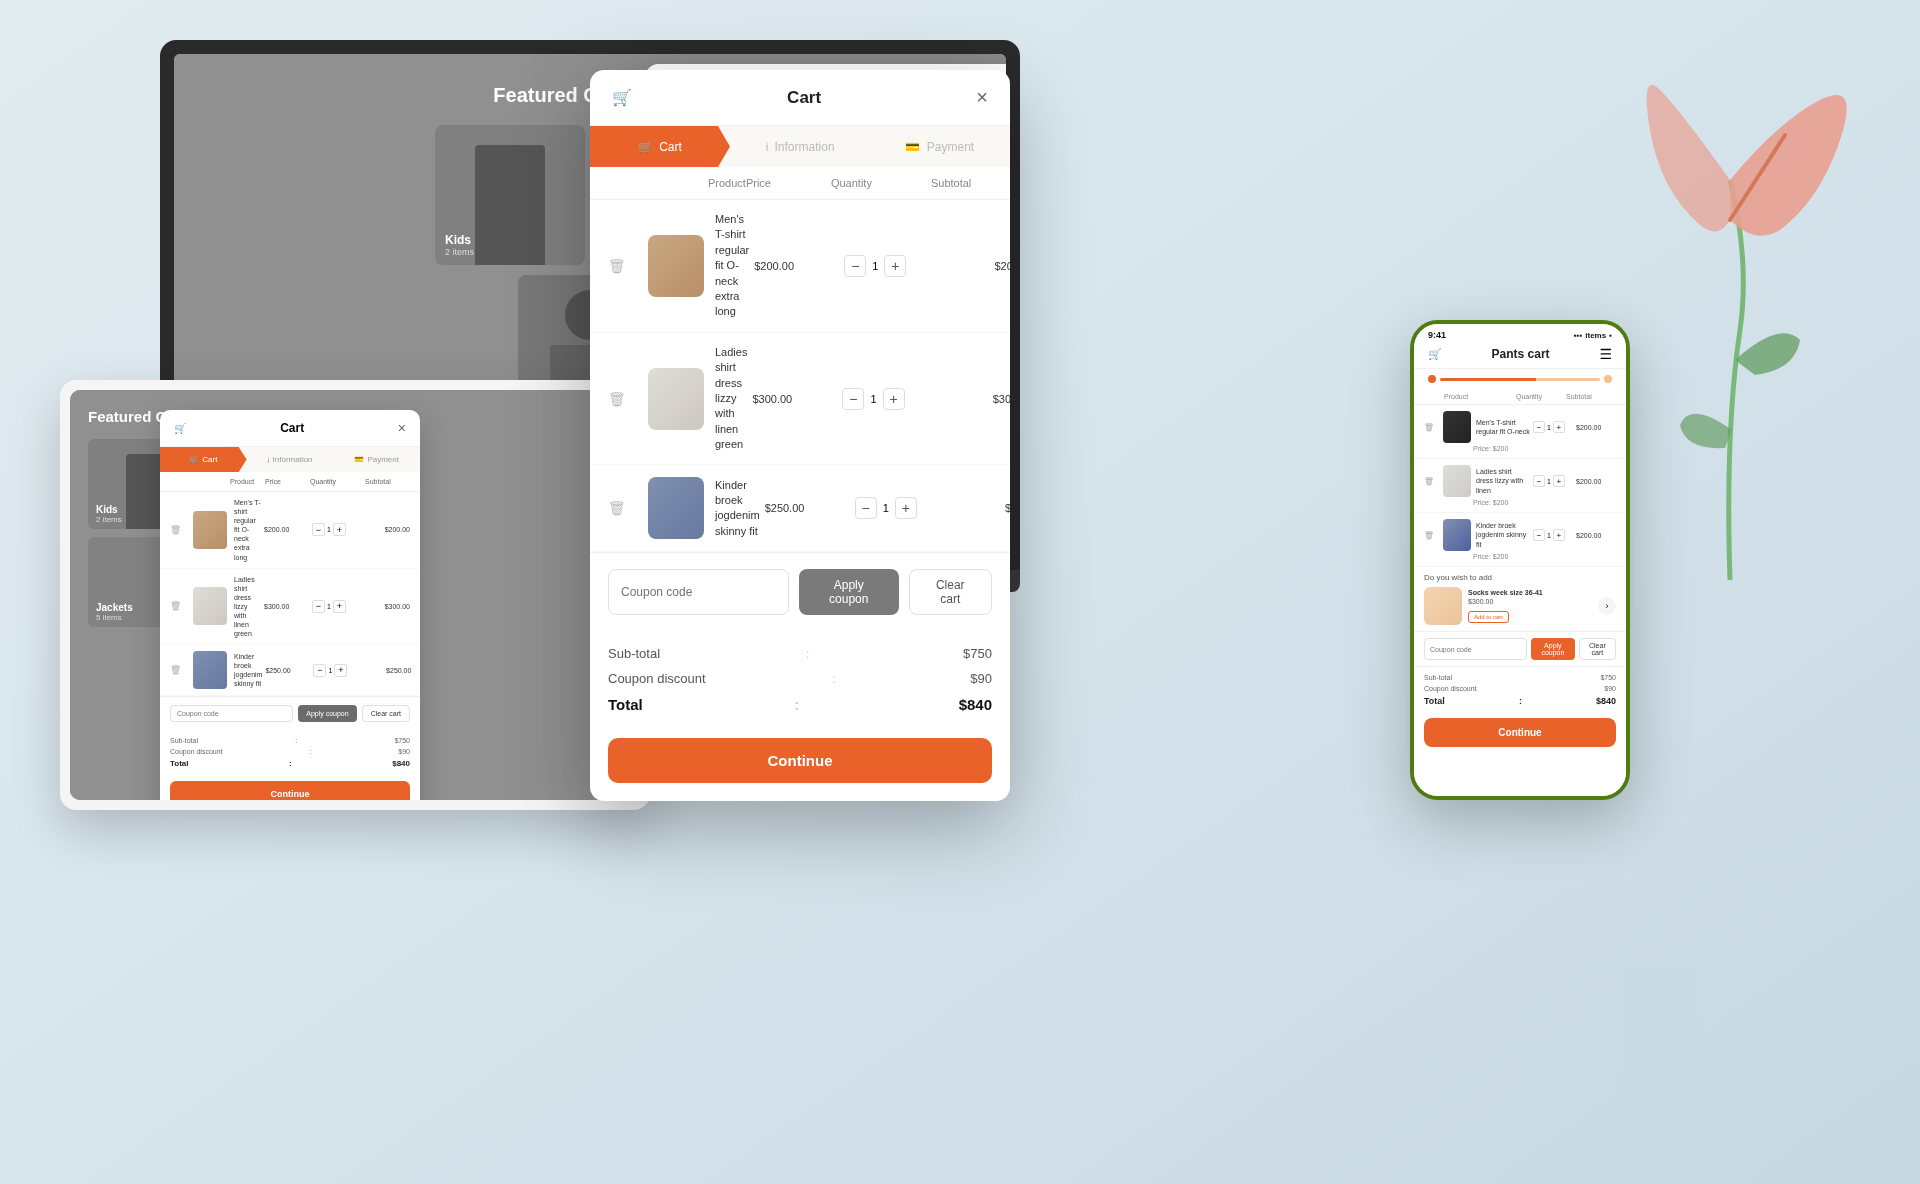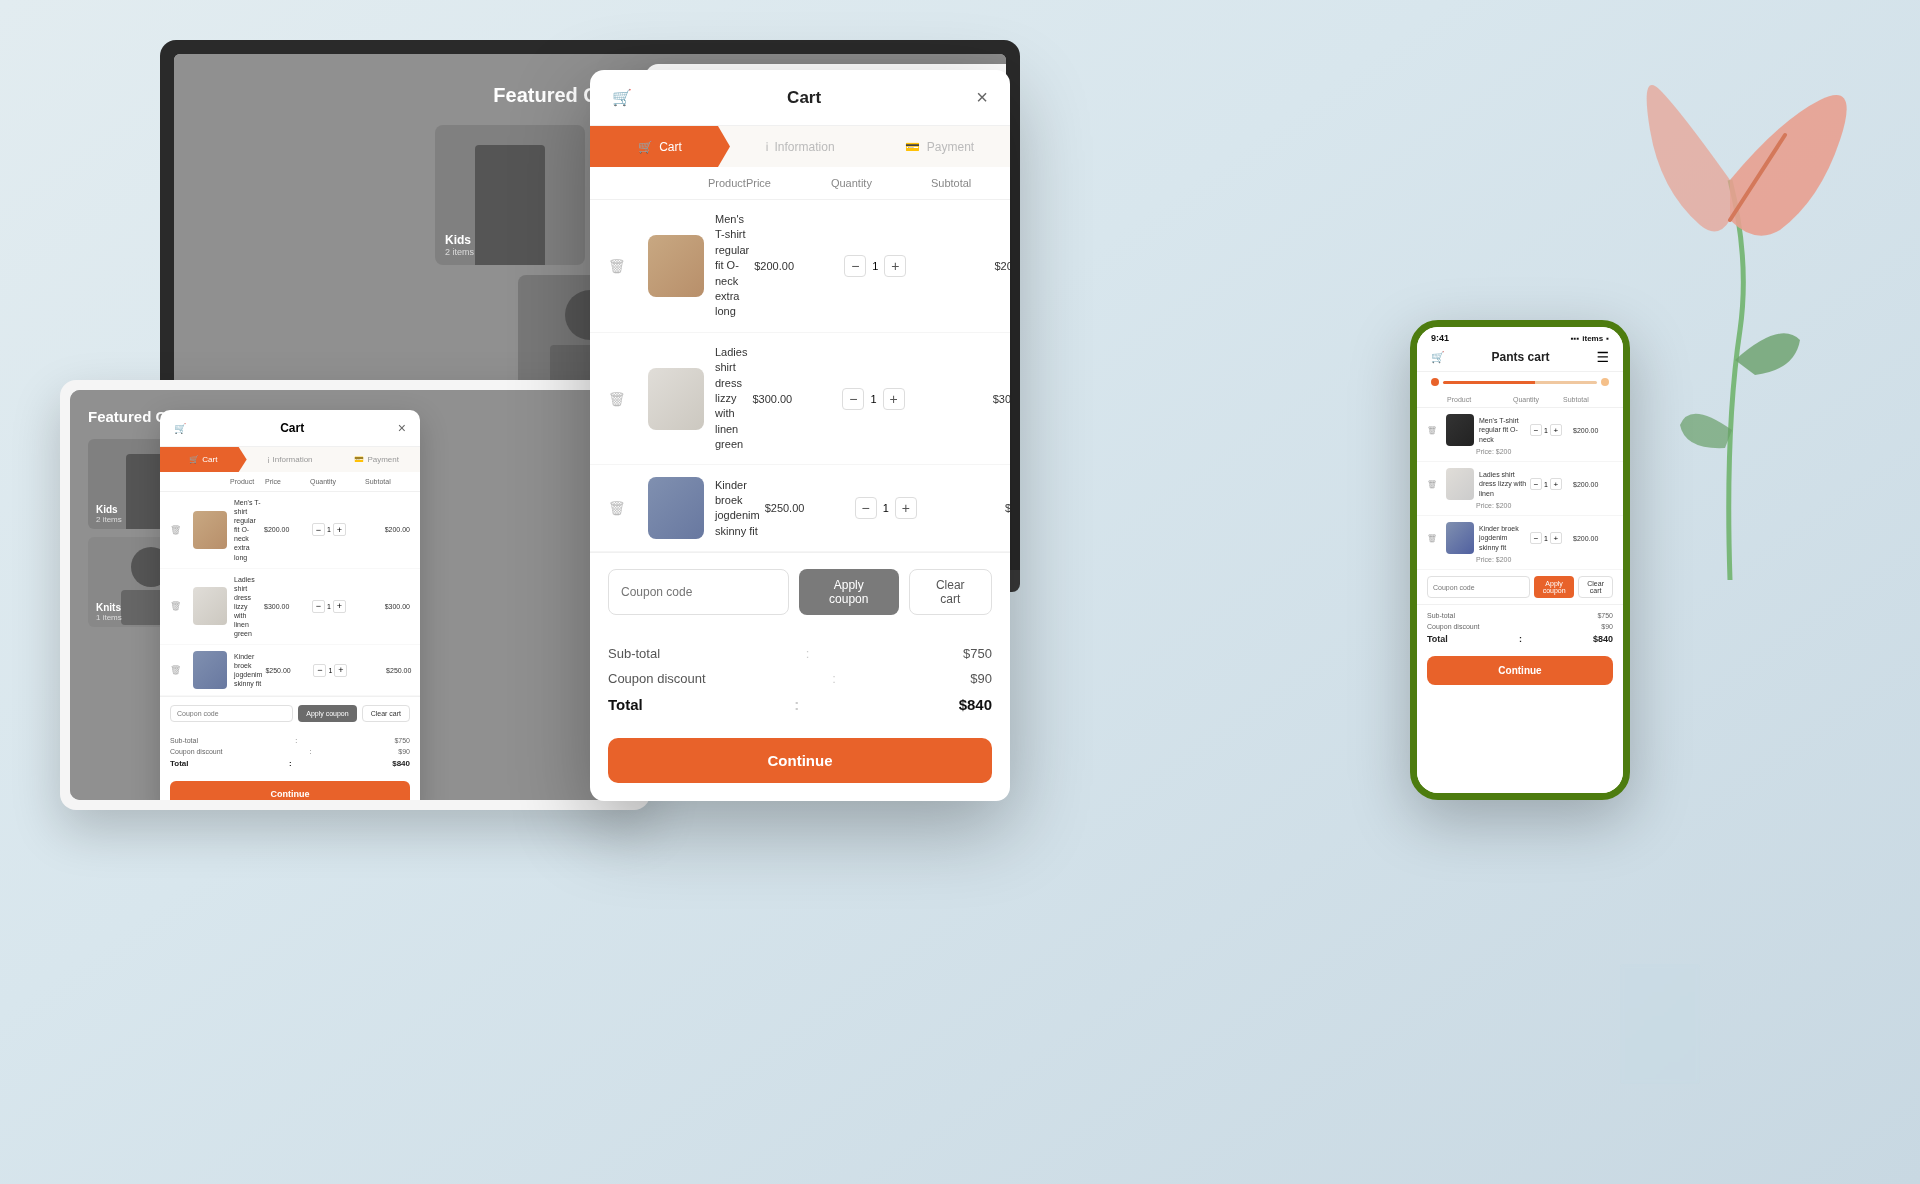--- a/index.html
+++ b/index.html
@@ -402,21 +402,21 @@
       position: absolute;
       right: 290px;
       top: 320px;
       width: 220px;
       height: 480px;
       background: white;
       border-radius: 28px;
       box-shadow: 0 20px 60px rgba(0,0,0,0.25);
       z-index: 5;
       overflow: hidden;
-      border: 7px solid #4d7c0f;
+      border: 4px solid #4d7c0f;
     }
     .mobile-screen {
       width: 100%;
       height: 100%;
       background: white;
       overflow: hidden;
       position: relative;
     }
     .mobile-status-bar {
       display: flex;
@@ -1044,28 +1044,20 @@
         <div style="height:90px;background:#8a8a8a;border-radius:6px;position:relative;overflow:hidden;">
           <div style="position:absolute;bottom:0;left:50%;transform:translateX(-50%);width:45px;height:75px;background:#666;border-radius:4px 4px 0 0;"></div>
           <div style="position:absolute;bottom:5px;left:8px;">
             <div style="color:white;font-size:10px;font-weight:600;">Pants</div>
             <div style="color:rgba(255,255,255,0.7);font-size:8px;">10 items</div>
           </div>
         </div>
       </div>
 
       <div style="display:flex;gap:8px;margin-top:8px;">
-        <div style="width:125px;height:90px;background:#888;border-radius:6px;position:relative;overflow:hidden;">
-          <div style="width:40px;height:40px;background:#555;border-radius:50%;margin:10px auto 3px;"></div>
-          <div style="width:60px;height:35px;background:#666;border-radius:4px;margin:0 auto;"></div>
-          <div style="position:absolute;bottom:5px;left:8px;">
-            <div style="color:white;font-size:10px;font-weight:600;">Knits</div>
-            <div style="color:rgba(255,255,255,0.7);font-size:8px;">1 items</div>
-          </div>
-        </div>
         <div style="width:125px;height:90px;background:#828282;border-radius:6px;position:relative;overflow:hidden;">
           <div style="position:absolute;bottom:5px;left:8px;">
             <div style="color:white;font-size:10px;font-weight:600;">Jackets</div>
             <div style="color:rgba(255,255,255,0.7);font-size:8px;">5 items</div>
           </div>
         </div>
       </div>
     </div>
 
     <div class="tablet-cart-modal">
@@ -1240,20 +1232,32 @@
         <div style="display:flex;align-items:center;gap:2px;">
           <div style="width:12px;height:12px;border:1px solid #ddd;border-radius:2px;display:flex;align-items:center;justify-content:center;font-size:8px;cursor:pointer;">−</div>
           <span style="font-size:7px;">1</span>
           <div style="width:12px;height:12px;border:1px solid #ddd;border-radius:2px;display:flex;align-items:center;justify-content:center;font-size:8px;cursor:pointer;">+</div>
         </div>
         <span style="font-size:7px;color:#333;">$200.00</span>
       </div>
       <div style="font-size:7px;color:#888;margin-left:49px;margin-top:2px;">Price: $200</div>
     </div>
 
+    <div class="mobile-suggest">
+      <div class="mobile-suggest-title">Do you wish to add</div>
+      <div class="mobile-suggest-item">
+        <div class="suggest-img"></div>
+        <div class="suggest-info">
+          <div class="suggest-name">Socks week size 36-41</div>
+          <div class="suggest-price">$300.00</div>
+          <button class="suggest-add-btn">Add to cart</button>
+        </div>
+        <div class="suggest-nav-btn">›</div>
+      </div>
+    </div>
 
     <div class="mobile-coupon">
       <input class="mobile-coupon-input" placeholder="Coupon code" style="">
       <button class="mobile-apply-btn">Apply coupon</button>
       <button class="mobile-clear-btn">Clear cart</button>
     </div>
 
     <div class="mobile-totals">
       <div class="mobile-total-row">
         <span>Sub-total</span>

